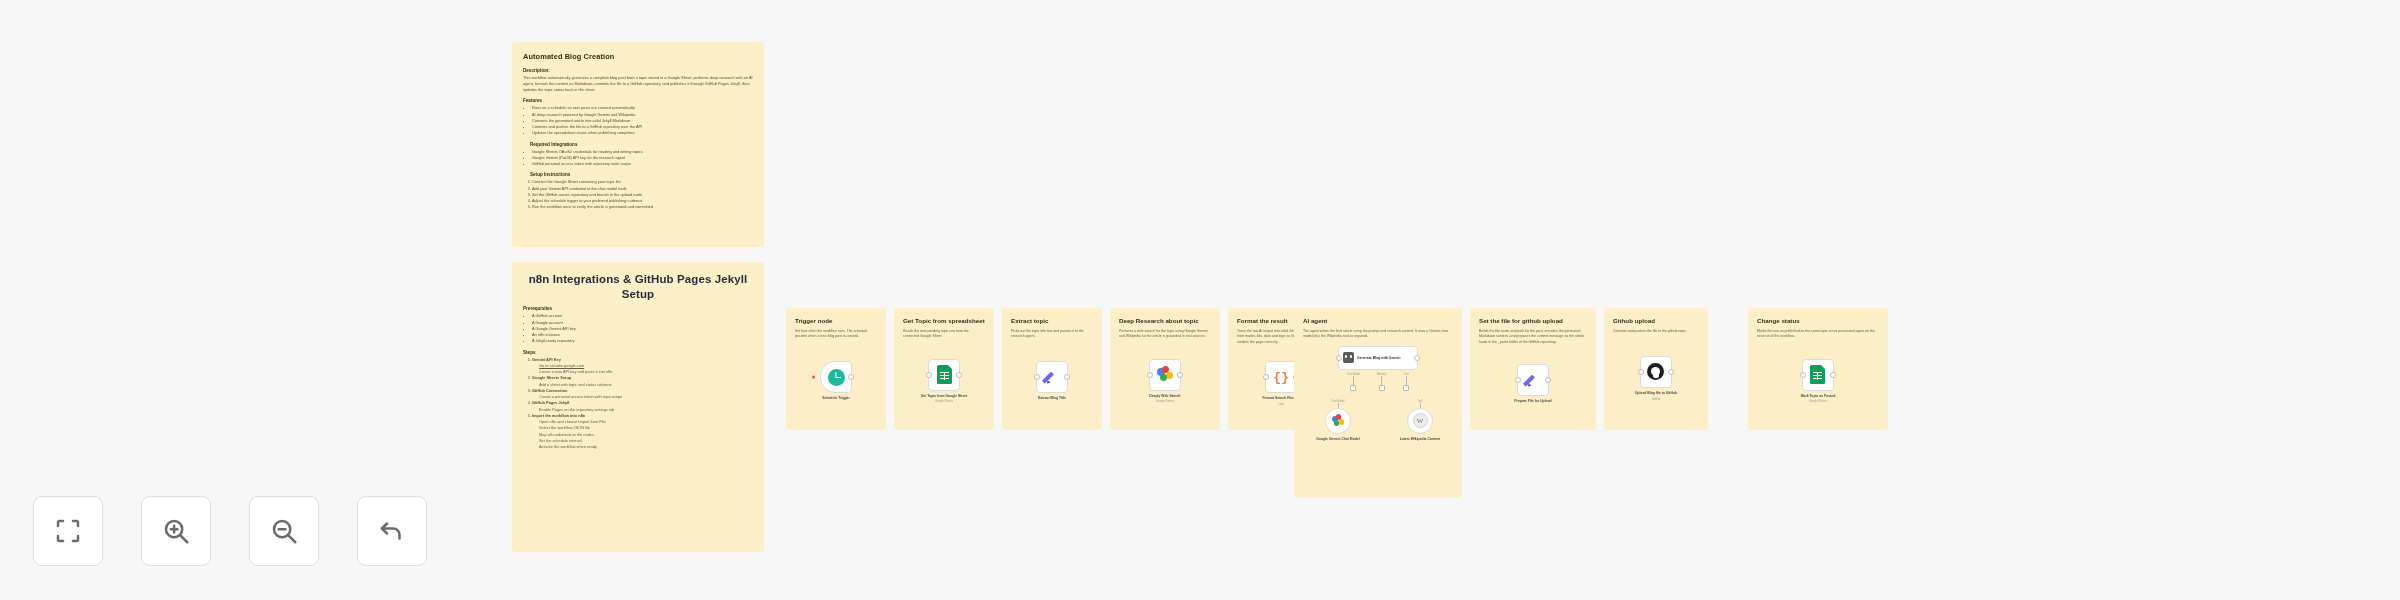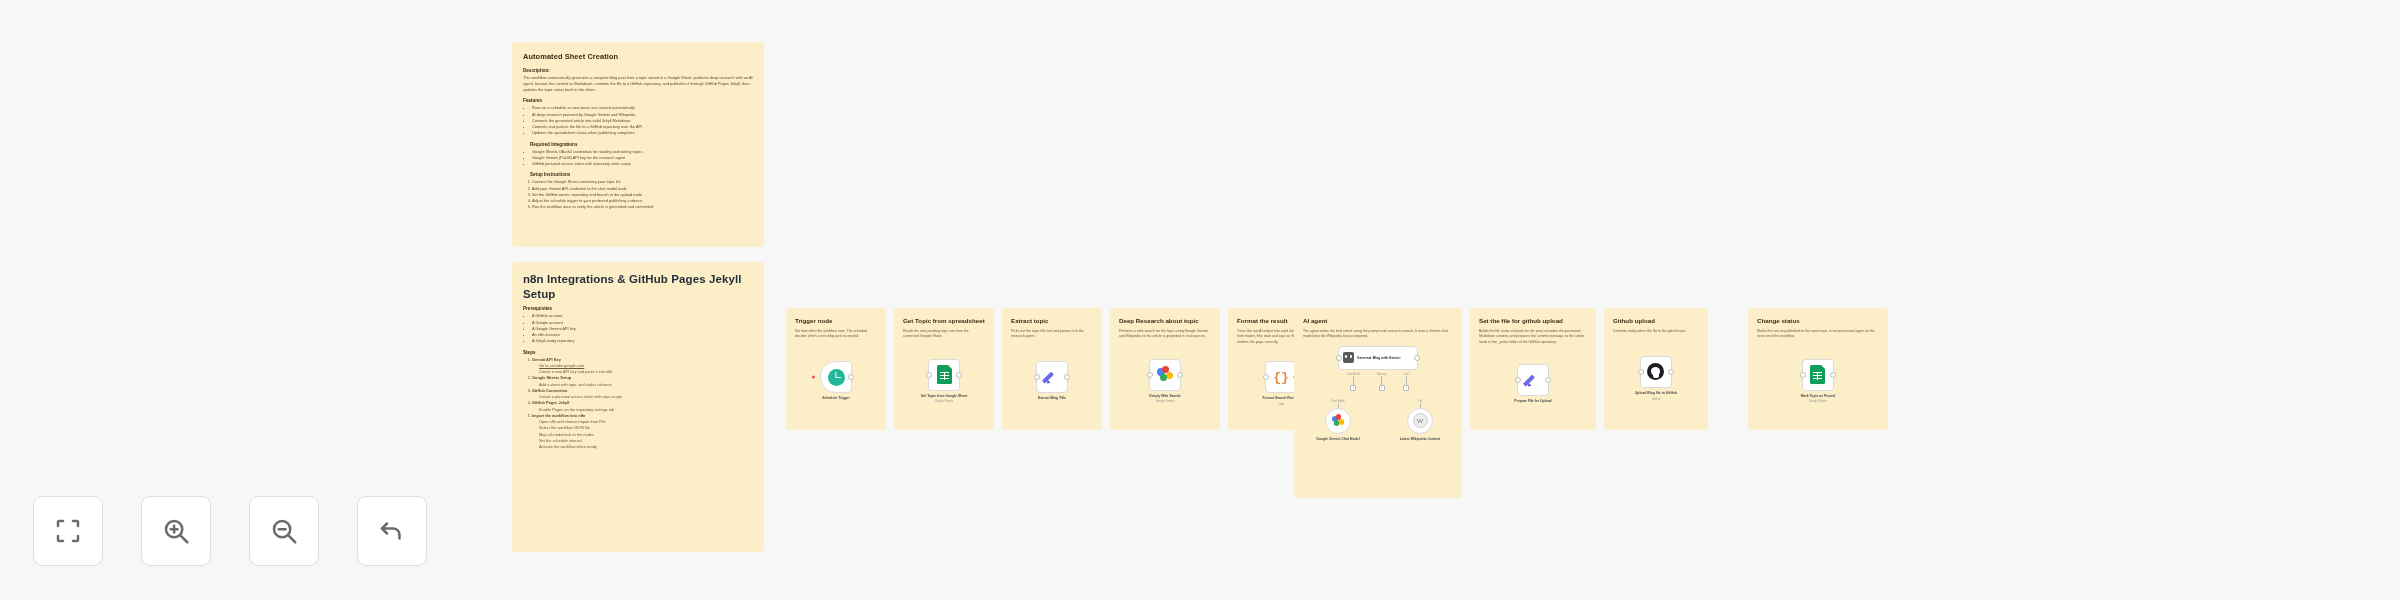--- a/index.html
+++ b/index.html
@@ -17,21 +17,21 @@
     background:#FCEFC7;
     border-radius:4px;
     box-sizing:border-box;
     overflow:hidden;
   }
   .doc-note{padding:10px 11px;}
   .doc-title{
     font-size:7.4px;font-weight:bold;color:#3B2A14;
     letter-spacing:.1px;margin:0 0 7px 0;line-height:1.25;
   }
-  .doc-title.big{font-size:11.5px;line-height:1.28;margin-bottom:0;color:#23303B;}
+  .doc-title.big{font-size:11.5px;line-height:1.28;margin-bottom:0;color:#23303B;text-align:center;}
   .doc-h{font-size:4.6px;font-weight:bold;color:#3B2A14;margin:5px 0 2px 0;}
   .doc-h.ind{margin-left:7px;}
   .doc-p{font-size:3.9px;color:#5A4A33;line-height:1.55;margin:0 0 4px 0;}
   .doc-ul,.doc-ol{margin:0 0 4px 0;padding-left:9px;}
   .doc-li{font-size:3.9px;color:#5A4A33;line-height:1.6;margin:0;}
   .doc-li .lnk{color:#C0392B;text-decoration:underline;}
   .doc-li .sub{display:block;padding-left:7px;color:#6B5A42;}
 
   
   .card{
@@ -157,21 +157,21 @@
     cursor:pointer;
   }
   .tbtn svg{display:block;}
 </style>
 </head>
 <body>
 
 <div class="canvas">
 
   <div class="note doc-note" style="left:512px;top:42px;width:252px;height:205px;">
-    <div class="doc-title">Automated Sheet Creation</div>
+    <div class="doc-title">Automated Blog Creation</div>
 
     <div class="doc-h">Description:</div>
     <div class="doc-p">This workflow automatically generates a complete blog post from a topic stored in a Google Sheet, performs deep research with an AI agent, formats the content as Markdown, commits the file to a GitHub repository, and publishes it through GitHub Pages Jekyll, then updates the topic status back in the sheet.</div>
 
     <div class="doc-h">Features</div>
     <ul class="doc-ul">
       <li class="doc-li">Runs on a schedule so new posts are created automatically</li>
       <li class="doc-li">AI deep research powered by Google Gemini and Wikipedia</li>
       <li class="doc-li">Converts the generated article into valid Jekyll Markdown</li>
       <li class="doc-li">Commits and pushes the file to a GitHub repository over the API</li>

